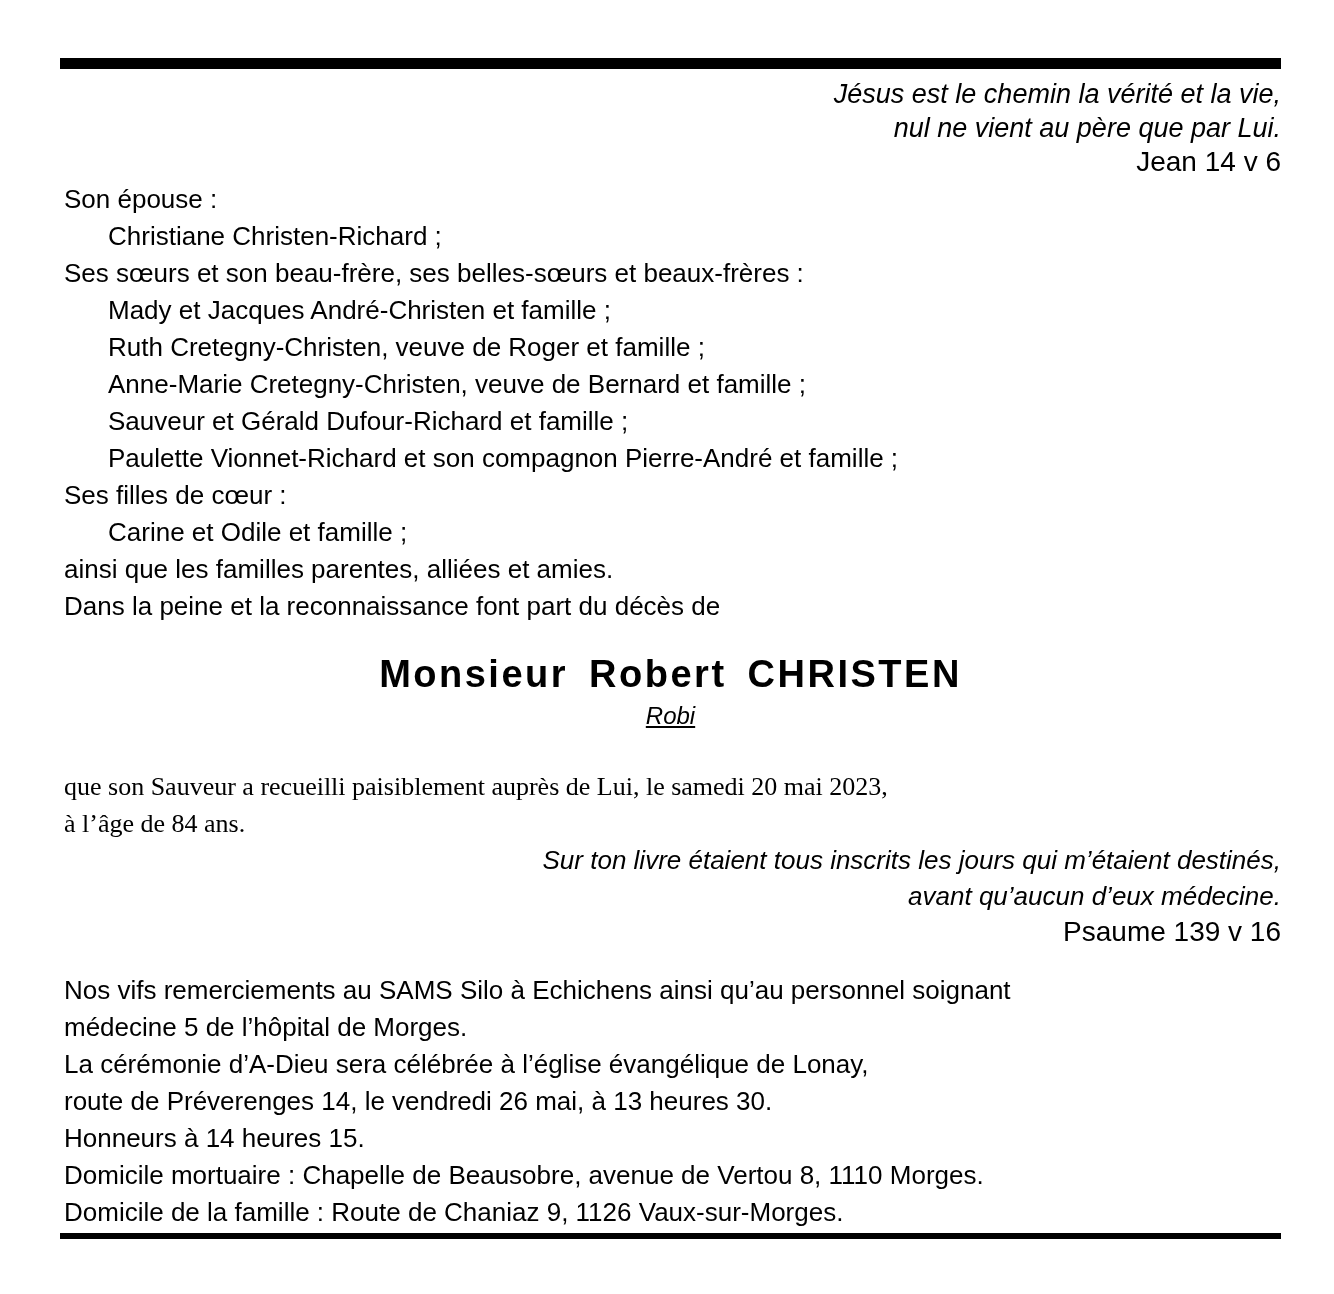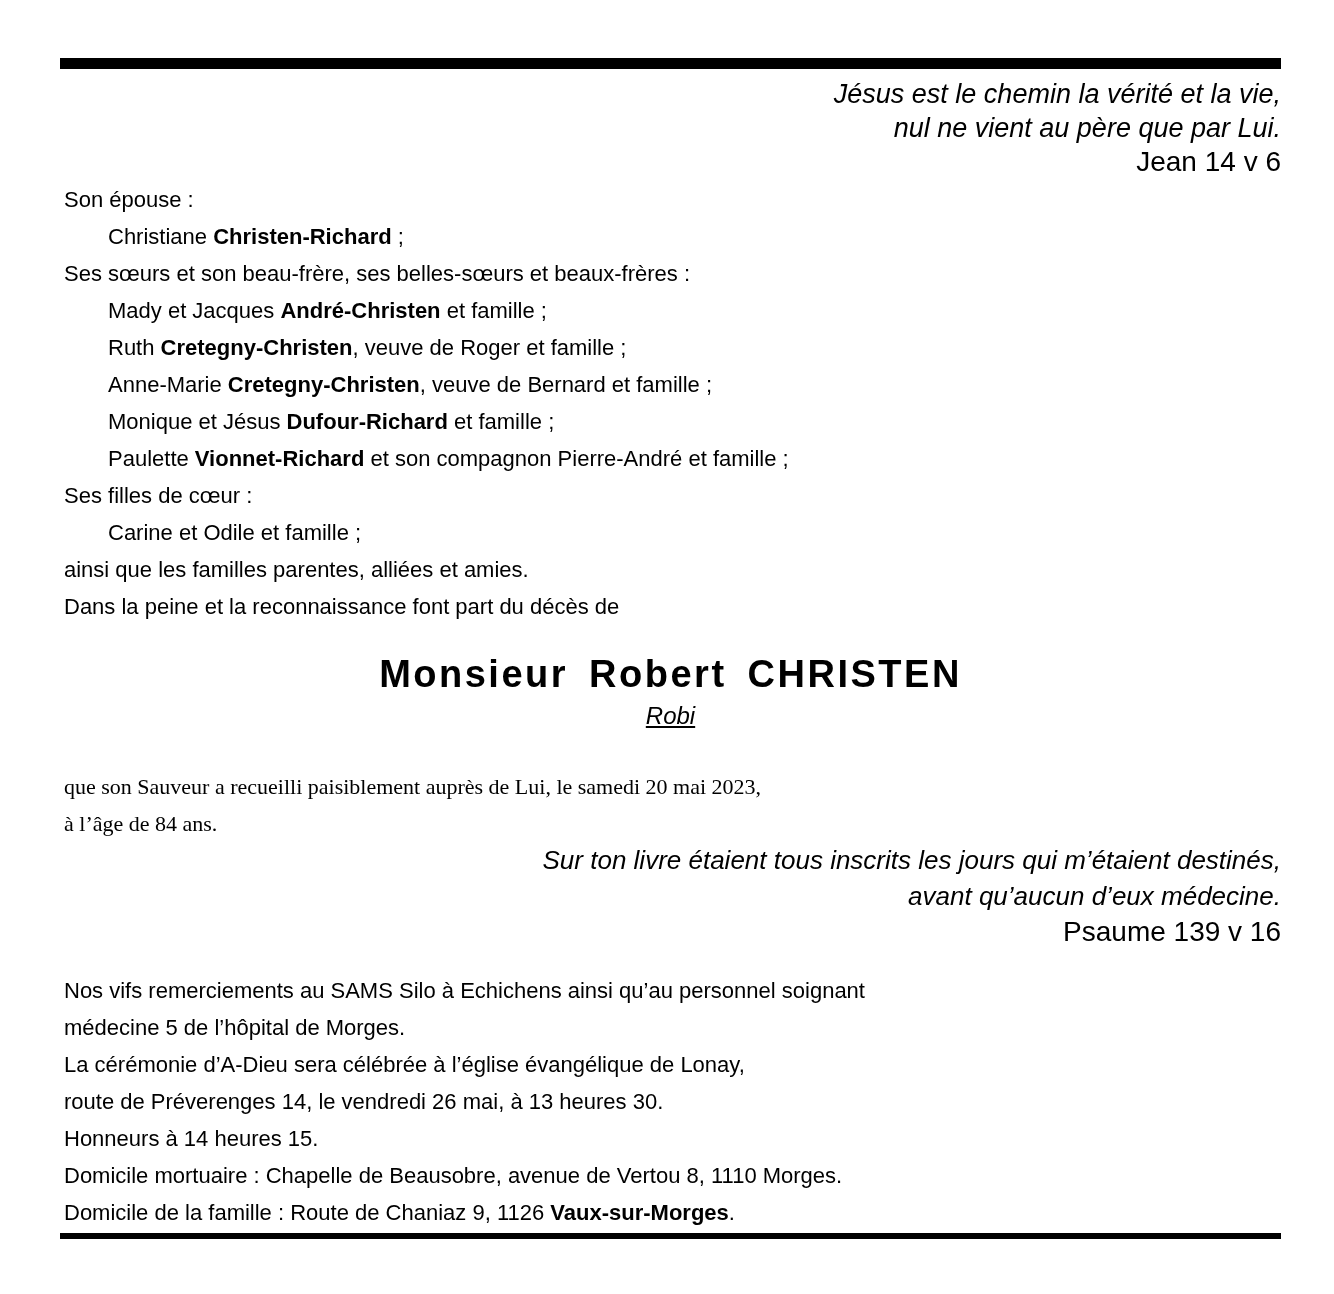--- a/index.html
+++ b/index.html
@@ -34,27 +34,27 @@
     font-size: 27px;
     line-height: 34px;
     font-style: italic;
   }
   .epigraph .ref {
     font-style: normal;
     font-size: 28px;
   }
 
   .body-block {
-    font-size: 22px;
+    font-size: 26px;
     line-height: 37px;
   }
   .family { margin-top: 2px; }
   .line { padding-left: 4px; }
   .indent { padding-left: 48px; }
-  .b { font-weight: bold; }
+  .b { font-weight: normal; }
 
   .deceased { margin-top: 26px; text-align: center; }
   .deceased-name {
     font-size: 38px;
     line-height: 46px;
     font-weight: bold;
     letter-spacing: 2.5px;
     word-spacing: 8px;
   }
   .deceased-nickname {
@@ -94,21 +94,21 @@
     </div>
 
     <div class="family body-block">
       <div class="line">Son épouse :</div>
       <div class="line indent"><span>Christiane </span><span class="b">Christen-Richard</span><span> ;</span></div>
 
       <div class="line">Ses sœurs et son beau-frère, ses belles-sœurs et beaux-frères :</div>
       <div class="line indent"><span>Mady et Jacques </span><span class="b">André-Christen</span><span> et famille ;</span></div>
       <div class="line indent"><span>Ruth </span><span class="b">Cretegny-Christen</span><span>, veuve de Roger et famille ;</span></div>
       <div class="line indent"><span>Anne-Marie </span><span class="b">Cretegny-Christen</span><span>, veuve de Bernard et famille ;</span></div>
-      <div class="line indent"><span>Monique et Jésus </span><span class="b">Dufour-Richard</span><span> et famille ;</span></div>
+      <div class="line indent"><span>Sauveur et Gérald </span><span class="b">Dufour-Richard</span><span> et famille ;</span></div>
       <div class="line indent"><span>Paulette </span><span class="b">Vionnet-Richard</span><span> et son compagnon Pierre-André et famille ;</span></div>
 
       <div class="line">Ses filles de cœur :</div>
       <div class="line indent">Carine et Odile et famille ;</div>
 
       <div class="line">ainsi que les familles parentes, alliées et amies.</div>
       <div class="line">Dans la peine et la reconnaissance font part du décès de</div>
     </div>
 
     <div class="deceased">

